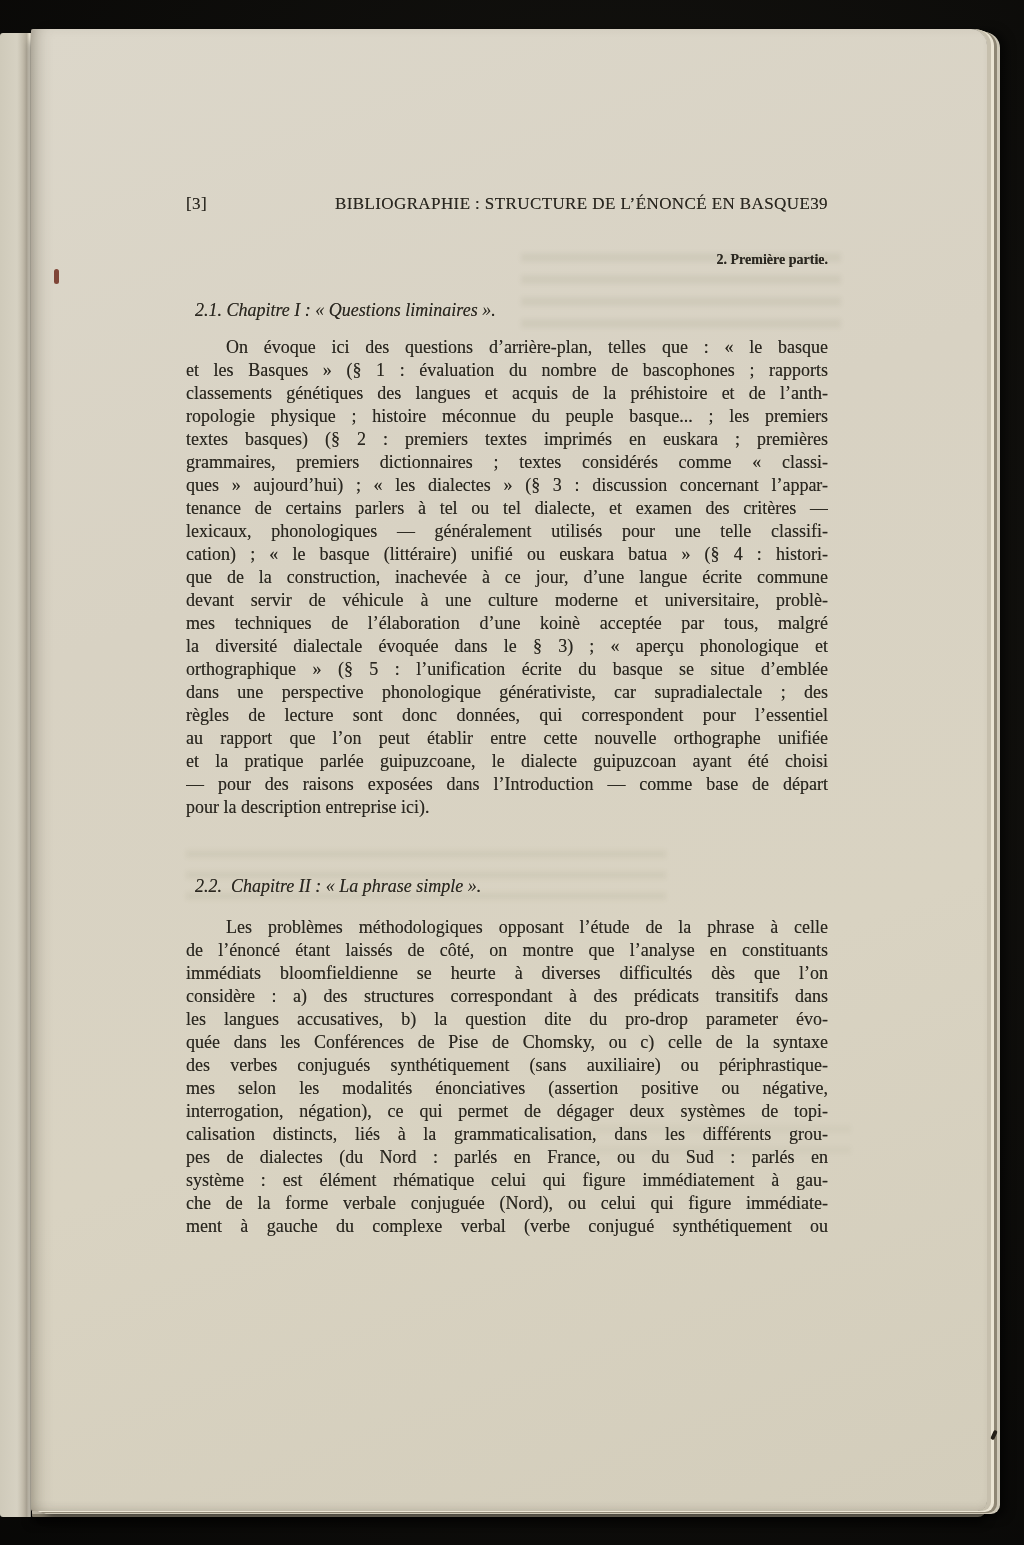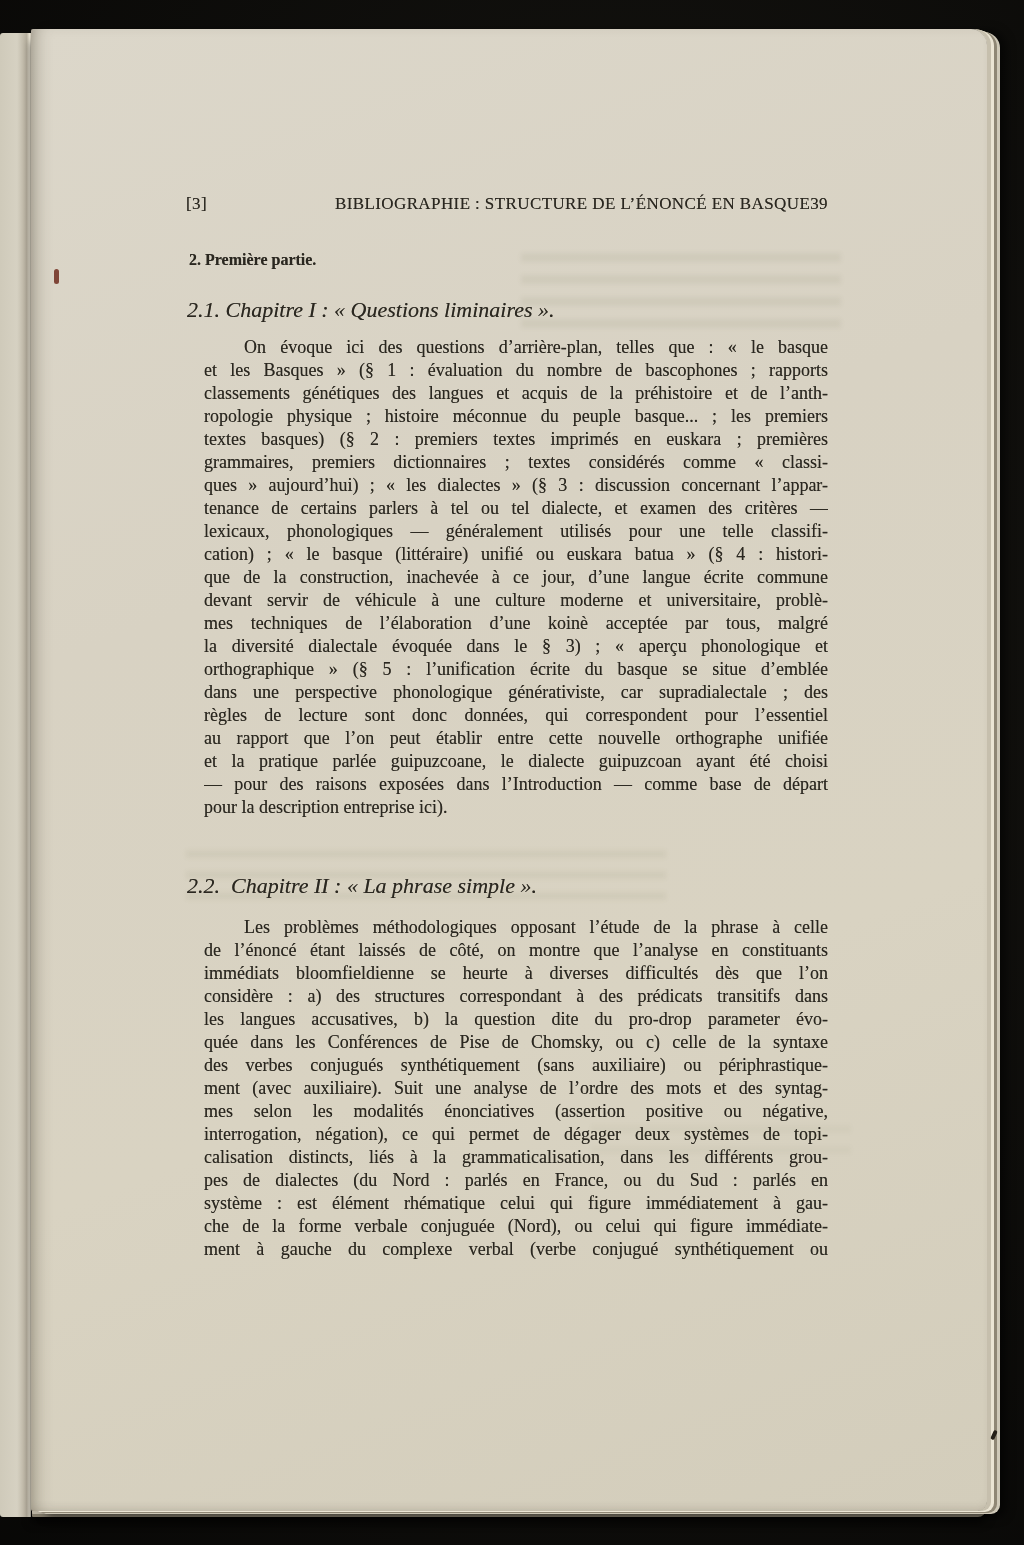--- a/index.html
+++ b/index.html
@@ -61,44 +61,44 @@
     align-items: baseline;
     justify-content: space-between;
     font-size: 17px;
     line-height: 22px;
     letter-spacing: .4px;
     white-space: nowrap;
   }
   .running-header .hdr-title { flex: 1; text-align: right; }
   h2.part-heading {
     margin: 34px 0 0 3px;
-    font-size: 16px;
+    font-size: 14px;
     line-height: 22px;
     font-weight: bold;
+    text-align: right;
   }
   h3.chapter-heading {
-    margin: 28px 0 0 1px;
-    font-size: 22px;
+    margin: 28px 0 0 9px;
+    font-size: 18px;
     line-height: 22px;
     font-weight: normal;
     font-style: italic;
   }
   h3.chapter-heading.second { margin-top: 56px; }
   .para {
     margin-top: 15px;
     font-size: 18px;
     line-height: 23px;
   }
   .para.second { margin-top: 19px; }
   .txtline {
     text-align: justify;
     text-align-last: justify;
     height: 23px;
     overflow: hidden;
-    margin-left: 18px;
   }
   .txtline.lastline { text-align-last: left; }
   .para .txtline:first-child { text-indent: 40px; }
   .it { }
   
   .smudge {
     position: absolute;
     filter: blur(2px);
     opacity: .5;
     pointer-events: none;
@@ -190,21 +190,20 @@
       <h3 class="chapter-heading second">2.2. Chapitre II : « La phrase simple ».</h3>
 
       <div class="para second">
           <div class="txtline"><span>Les problèmes méthodologiques opposant l’étude de la phrase à celle</span></div>
           <div class="txtline"><span>de l’énoncé étant laissés de côté, on montre que l’analyse en constituants</span></div>
           <div class="txtline"><span>immédiats bloomfieldienne se heurte à diverses difficultés dès que l’on</span></div>
           <div class="txtline"><span>considère : a) des structures correspondant à des prédicats transitifs dans</span></div>
           <div class="txtline"><span>les langues accusatives, b) la question dite du </span><span class="it">pro-drop parameter</span><span> évo-</span></div>
           <div class="txtline"><span>quée dans les Conférences de Pise de Chomsky, ou c) celle de la syntaxe</span></div>
           <div class="txtline"><span>des verbes conjugués synthétiquement (sans auxiliaire) ou périphrastique-</span></div>
-          <div class="txtline"><span>ment (avec auxiliaire). Suit une analyse de l’ordre des mots et des syntag-</span></div>
           <div class="txtline"><span>mes selon les modalités énonciatives (assertion positive ou négative,</span></div>
           <div class="txtline"><span>interrogation, négation), ce qui permet de dégager deux systèmes de topi-</span></div>
           <div class="txtline"><span>calisation distincts, liés à la grammaticalisation, dans les différents grou-</span></div>
           <div class="txtline"><span>pes de dialectes (du Nord : parlés en France, ou du Sud : parlés en</span></div>
           <div class="txtline"><span>système : est élément rhématique celui qui figure immédiatement à gau-</span></div>
           <div class="txtline"><span>che de la forme verbale conjuguée (Nord), ou celui qui figure immédiate-</span></div>
           <div class="txtline"><span>ment à gauche du complexe verbal (verbe conjugué synthétiquement </span><span class="it">ou</span></div>
         </div>
 
     </div>

